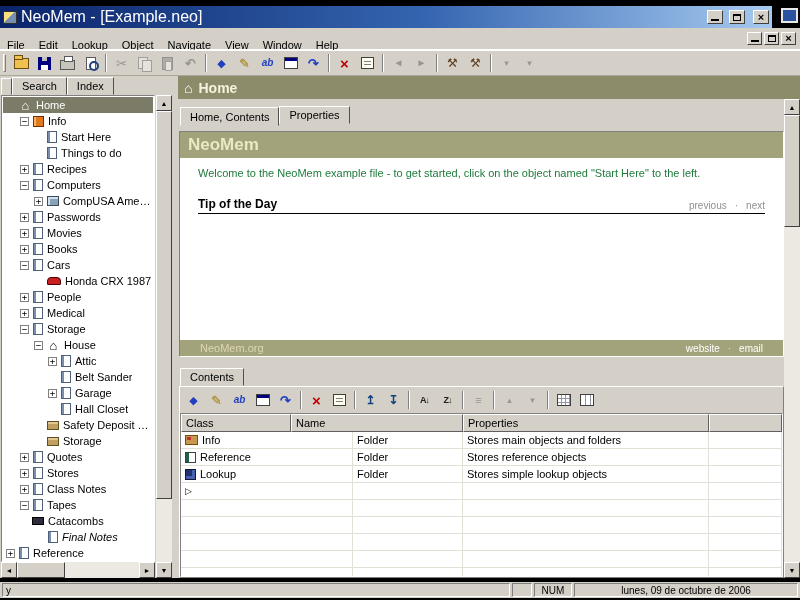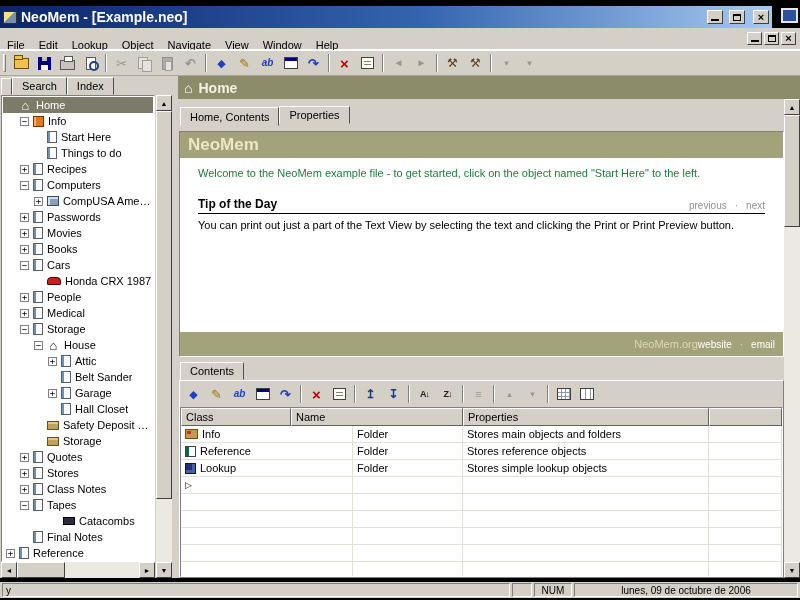--- a/index.html
+++ b/index.html
@@ -11,21 +11,21 @@
 html,body{margin:0}
 body{font-family:"Liberation Sans",sans-serif;background:#000;width:800px;height:600px;overflow:hidden}
 .screen{position:relative;width:800px;height:600px;background:#000;overflow:hidden}
 .window{position:absolute;left:0;top:6px;width:800px;height:592px;background:var(--window-bg);display:flex;flex-direction:column}
 
 
 .titlebar{height:22px;display:flex;background:#000;flex:none}
 .titlebar-main{width:772px;display:flex;align-items:center;gap:4px;padding:0 3px;
   background:linear-gradient(90deg,var(--titlebar-start) 0%,#3565b0 55%,var(--titlebar-end) 100%)}
 .title-icon{width:14px;height:13px;flex:none;background:linear-gradient(135deg,#f8e080 0 45%,#7890b0 45%);border:1px solid #303030}
-.title-text{flex:1;color:#fff;font-size:14px;font-weight:bold;white-space:nowrap;overflow:hidden}
+.title-text{flex:1;color:#fff;font-size:16px;font-weight:normal;white-space:nowrap;overflow:hidden}
 .ctl{width:16px;height:14px;flex:none;background:var(--window-bg);border:1px solid;border-color:#fff #404040 #404040 #fff;
   display:flex;align-items:center;justify-content:center;margin-left:2px}
 .ctl-close{margin-left:4px}
 .g-min{width:8px;height:2px;background:#000;align-self:flex-end;margin-bottom:2px}
 .g-rest{width:8px;height:7px;border:1px solid #000;border-top-width:2px}
 .g-close{font-size:11px;font-weight:bold;line-height:1;color:#000}
 .titlebar-tail{flex:1;position:relative}
 .corner-box{position:absolute;right:2px;top:2px;width:17px;height:15px;background:#2a52a0;border:2px solid #e8e8e8;display:block}
 
 
@@ -135,27 +135,27 @@
 .main-tabs{height:32px;flex:none;display:flex;align-items:center;padding-left:2px}
 .main-tabs .tab.active{position:relative;top:1px;padding-top:3px;z-index:2}
 .docbox{height:226px;flex:none;display:flex;flex-direction:column;background:#fff;border:1px solid;border-color:#808080 #fff #fff #808080;margin-left:1px}
 .banner{height:26px;flex:none;background:var(--olive-banner);color:#ece8c4;font-size:17px;font-weight:bold;display:flex;align-items:center;padding-left:8px}
 .doc-content{flex:1;padding:9px 18px;font-size:11px;overflow:hidden;background:#fff}
 .welcome{color:var(--welcome-green)}
 .tip-row{display:flex;justify-content:space-between;align-items:flex-end;margin-top:18px;border-bottom:1px solid #000;padding-bottom:2px}
 .tip-title{font-size:12px;font-weight:bold}
 .tip-nav{font-size:10px;color:#909090;display:flex;gap:8px;align-items:center}
 .tip-text{margin-top:5px;color:#000}
-.doc-footer{height:24px;flex:none;background:var(--olive-banner);display:flex;align-items:center;justify-content:flex-end;padding:0 8px}
+.doc-footer{height:16px;flex:none;background:var(--olive-banner);display:flex;align-items:center;justify-content:space-between;padding:0 20px}
 .df-site{color:#ddd8b2;font-size:11px}
 .df-links{display:flex;gap:8px;align-items:center;color:#fff;font-size:10px}
 .df-dot{color:#e4e0c0}
 
 
-.contents-tabs{height:18px;flex:none;display:flex;align-items:flex-end;padding-left:2px;margin-top:5px}
+.contents-tabs{height:18px;flex:none;display:flex;align-items:flex-end;padding-left:2px;margin-top:11px}
 .contents-box{flex:1;min-height:0;display:flex;flex-direction:column;margin-left:1px;border:1px solid;border-color:#fff #808080 #808080 #fff;background:var(--window-bg)}
 .contents-toolbar{border:none;height:26px;flex:none}
 .table-wrap{flex:1;min-height:0;background:#fff;border:1px solid;border-color:#808080 #fff #fff #808080;overflow:hidden;font-size:11px;display:flex;flex-direction:column}
 .table-header{display:flex;height:18px;flex:none}
 .th{background:var(--window-bg);border:1px solid;border-color:#fff #606060 #606060 #fff;padding:0 4px;display:flex;align-items:center;font-size:11px}
 .col-name{width:172px;flex:none}
 .col-class{width:110px;flex:none}
 .col-desc{width:246px;flex:none}
 .col-fill{flex:1;min-width:0}
 .trow{display:flex;height:17px;flex:none}
@@ -434,26 +434,26 @@
               <div class="tree-row" style="padding-left: 17px;">
                 <span class="tree-exp">+</span>
                 <span class="treeico tico-page"></span>
                 <span class="tree-label">Class Notes</span>
               </div>
               <div class="tree-row" style="padding-left: 17px;">
                 <span class="tree-exp">−</span>
                 <span class="treeico tico-page"></span>
                 <span class="tree-label">Tapes</span>
               </div>
-              <div class="tree-row" style="padding-left: 47px;">
+              <div class="tree-row" style="padding-left: 16px;">
                 <span class="tree-indent"></span>
                 <span class="treeico tico-tape"></span>
                 <span class="tree-label">Catacombs</span>
               </div>
-              <div class="tree-row" style="padding-left: 17px;">
+              <div class="tree-row" style="padding-left: 32px; font-style: italic;">
                 <span class="tree-indent"></span>
                 <span class="treeico tico-page"></span>
                 <span class="tree-label">Final Notes</span>
               </div>
               <div class="tree-row" style="padding-left: 3px;">
                 <span class="tree-exp">+</span>
                 <span class="treeico tico-page"></span>
                 <span class="tree-label">Reference</span>
               </div>
             </div>
@@ -493,21 +493,20 @@
           <div class="doc-content">
             <div class="welcome">Welcome to the NeoMem example file - to get started, click on the object named "Start Here" to the left.</div>
             <div class="tip-row">
               <span class="tip-title">Tip of the Day</span>
               <span class="tip-nav">
                 <span>previous</span>
                 <span>·</span>
                 <span>next</span>
               </span>
             </div>
-            <div class="tip-text">You can print out just a part of the Text View by selecting the text and clicking the Print or Print Preview button.</div>
           </div>
           <div class="doc-footer">
             <span class="df-site">NeoMem.org</span>
             <span class="df-links">
               <span>website</span>
               <span class="df-dot">·</span>
               <span>email</span>
             </span>
           </div>
         </div>

